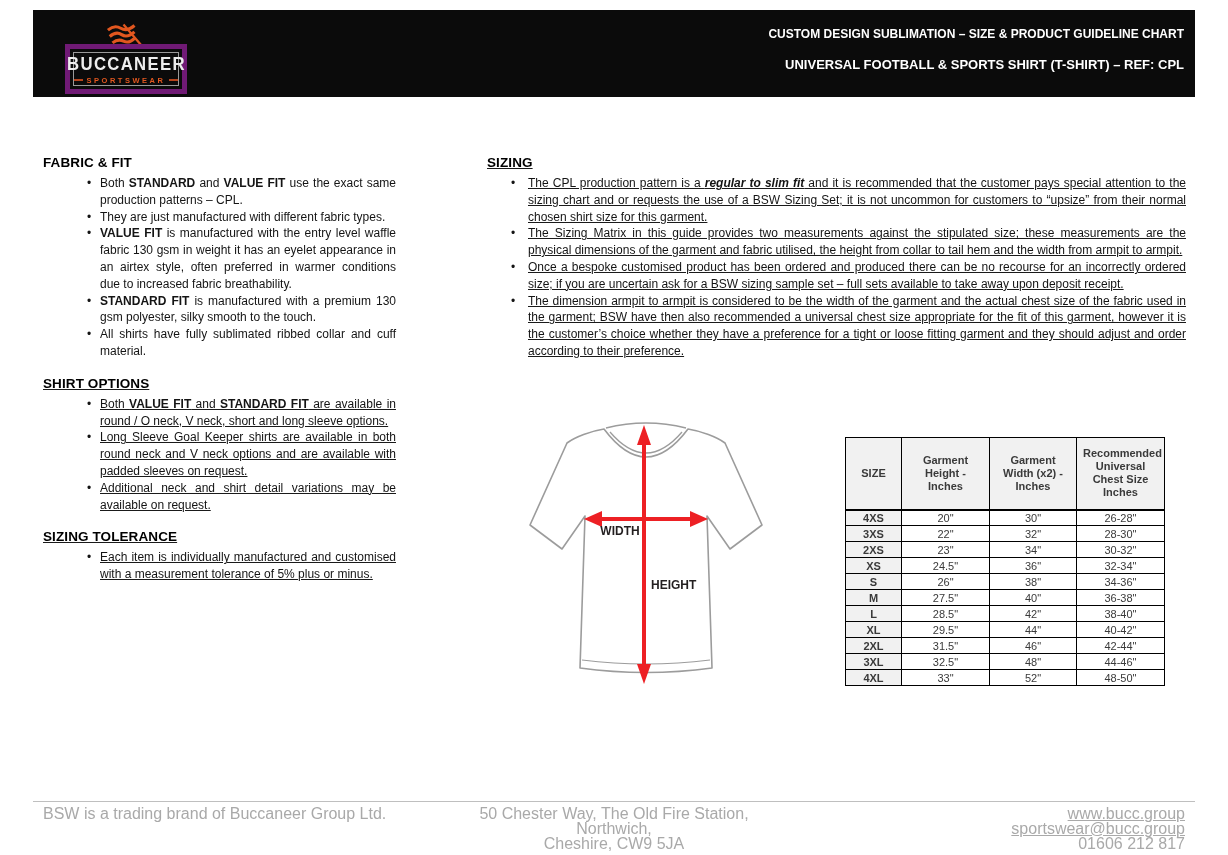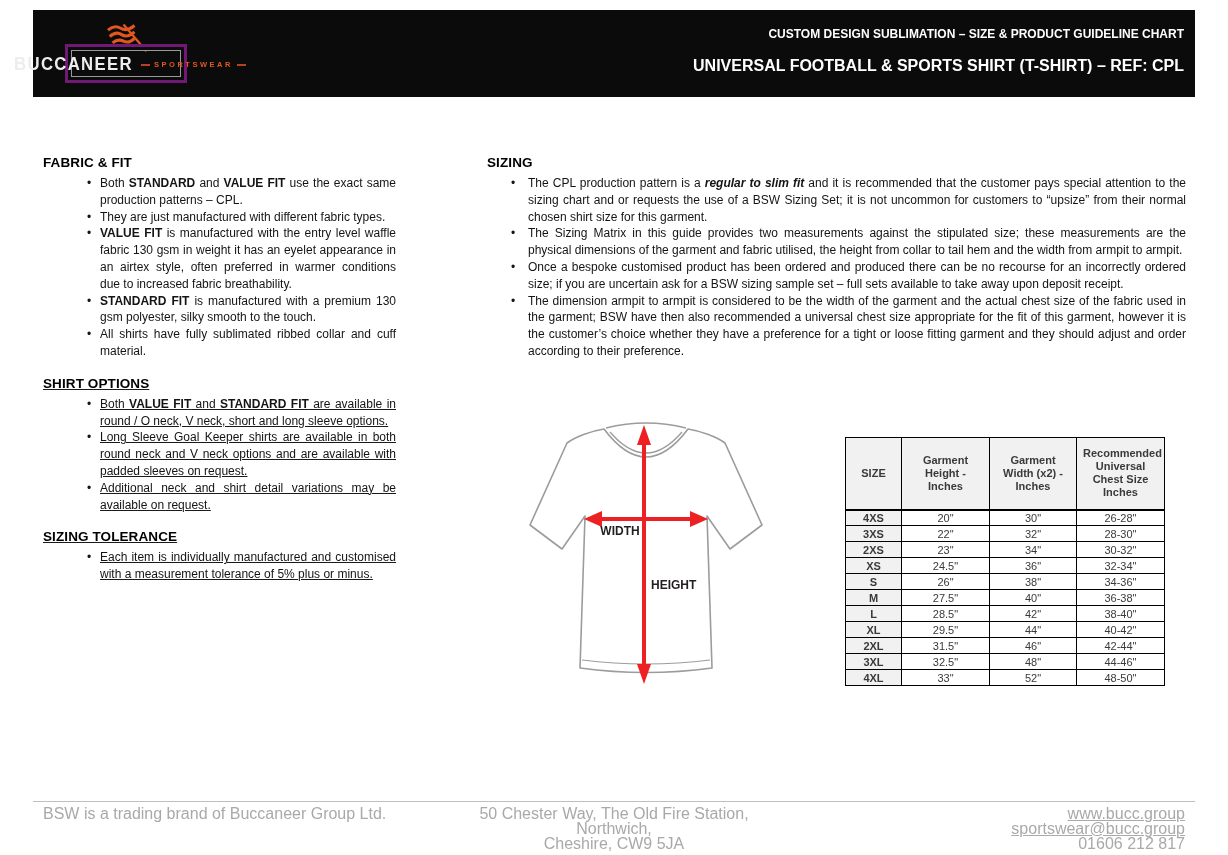--- a/index.html
+++ b/index.html
@@ -9,41 +9,41 @@
     font-family:"Liberation Sans", sans-serif; color:#1a1a1a; overflow:hidden;
   }
   .b { font-weight:700;margin-top:29px; }
   .i { font-style:italic; }
 
   
   .topbar { position:absolute; left:33px; top:10px; width:1162px; height:87px; background:#0b0b0b; }
   .logo { position:absolute; left:15px; top:4px; width:160px; height:80px; }
   .flag { position:absolute; left:55px; top:6px; width:52px; height:33px; }
   .logo-box {
-    position:absolute; left:17px; top:30px; width:122px; height:39px;
-    border:3px solid #701a75;
+    position:absolute; left:17px; top:30px; width:122px; height:50px;
+    border:5px solid #701a75;
     box-shadow: inset 0 0 0 3px #0b0b0b, inset 0 0 0 4px #9a9a9a;
-    display:flex; flex-direction:row; align-items:center; justify-content:center;
+    display:flex; flex-direction:column; align-items:center; justify-content:center;
   }
   .logo-brand {
     color:#ededed; font-weight:700; font-size:19px; letter-spacing:1.5px;
     transform:scaleX(0.88); white-space:nowrap; line-height:20px;
   }
   .logo-sub {
     display:flex; align-items:center; gap:4px; margin-top:2px;
     color:#e2571f; font-weight:700; font-size:7.5px; letter-spacing:2.5px; white-space:nowrap;
   }
   .logo-sub::before, .logo-sub::after { content:""; width:9px; height:2px; background:#b5441c; }
   .titles { position:absolute; right:11px; top:0; text-align:right; color:#ffffff; }
   .title-1 { margin-top:17px; font-size:12px; font-weight:700; }
-  .title-2 { margin-top:16px; font-size:16px; font-weight:700; }
+  .title-2 { margin-top:16px; font-size:13px; font-weight:700; }
 
   
   .col-left  { position:absolute; left:43px;  top:155px; width:353px; }
-  .col-right { position:absolute; left:487px; top:155px; width:699px; }
+  .col-right { position:absolute; left:487px; top:155px; width:699px;text-decoration:underline; }
   .section + .section { margin-top:16px;text-decoration:underline; }
   .section-heading { font-size:13.5px; font-weight:700; color:#000; margin-bottom:5px; letter-spacing:0.1px; }
   ul.bullets { list-style:none; }
   .bullets li {
     position:relative; text-align:justify;
     font-size:12px; line-height:16.8px; color:#141414;
   }
   .col-left  .bullets li { padding-left:57px; }
   .col-left  .bullets li::before { content:"\2022"; position:absolute; left:44px; top:0; }
   .col-right .bullets li { padding-left:41px; }

